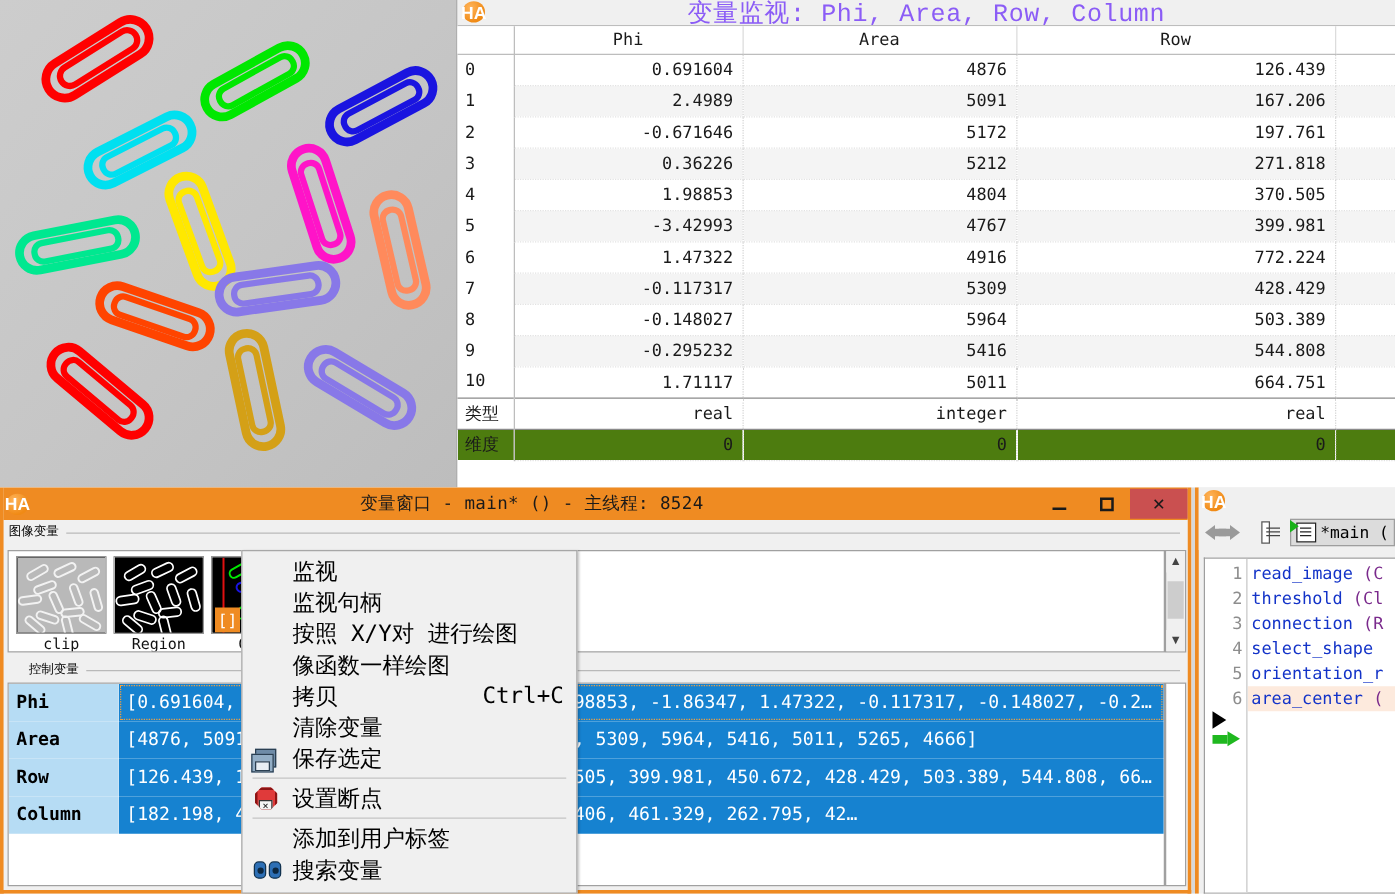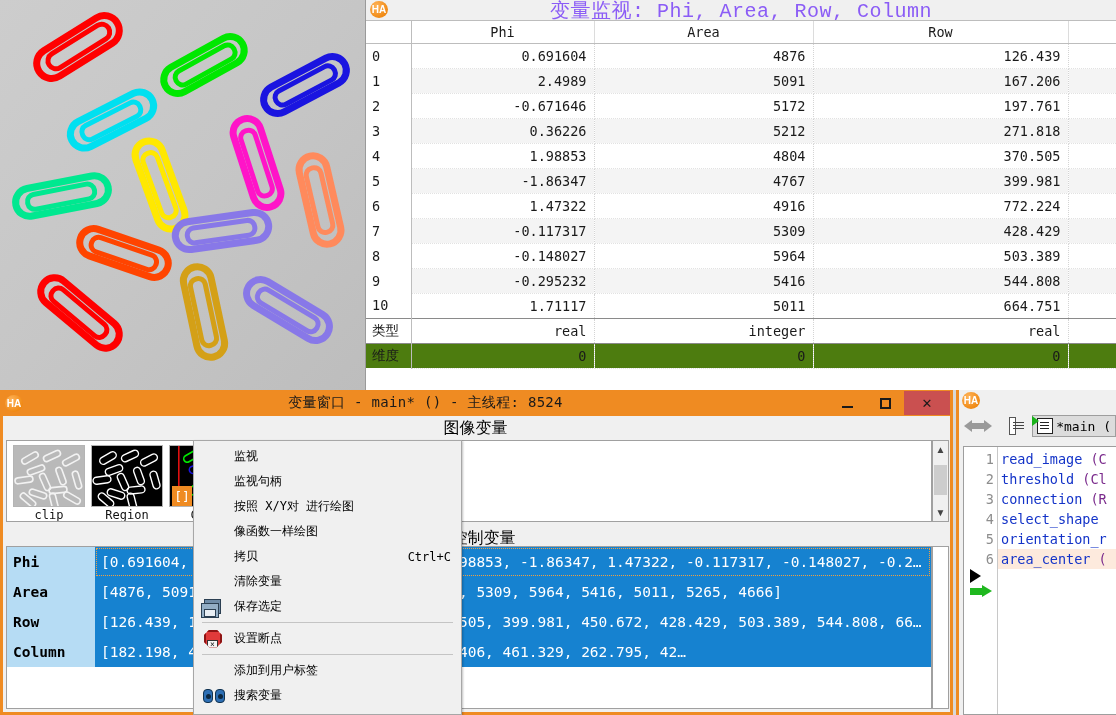--- a/index.html
+++ b/index.html
@@ -29,21 +29,21 @@
     display: flex; align-items: center; justify-content: center;
   }
   #watch-titlebar .ha-logo { position: absolute; left: 4px; top: 1px; }
   #watch-title {
     font-family: Liberation Mono, monospace;
     font-size: 20px; color: #8b5cf6; letter-spacing: .5px;
   }
   .ha-logo {
     width: 18px; height: 17px; border-radius: 50%;
     background: radial-gradient(circle at 35% 30%, #ffb45a, #f08a15 70%);
-    color: #fff; font-size: 10px; font-weight: bold;
+    color: #fff; font-size: 14px; font-weight: bold;
     display: flex; align-items: center; justify-content: center;
     font-family: "Liberation Sans", sans-serif;
   }
 
   #watch-table-wrap {
     position: absolute; left: 0; top: 20px; right: 0; bottom: 0;
     background: #ffffff; border-top: 1px solid #bdbdbd;
   }
   table.watch {
     width: 751px; border-collapse: collapse;
@@ -111,21 +111,21 @@
   .wbtn .max-sq { width: 11px; height: 11px; border: 2px solid #1a1a1a; }
 
   #var-body {
     position: absolute; left: 0; top: 26px; right: 0; bottom: 0;
     background: #f0f0f0;
   }
 
   .group-header {
     display: flex; align-items: center; gap: 6px;
     padding: 2px 6px 0 4px;
-    font-family: "DejaVu Sans Mono", monospace; font-size: 16px; color: #000; flex-direction: column;
+    font-family: "DejaVu Sans Mono", monospace; font-size: 10px; color: #000;
   }
   .group-header .rule { flex: 1; height: 0; border-top: 1px solid #b9b9b9; margin-top:3px;}
 
   
   #iconic-area {
     position: absolute; left: 3px; top: 24px; right: 18px; height: 82px;
     background: #ffffff; border: 1px solid #a0a0a0;
     display: flex; gap: 6px; padding: 4px 6px; overflow: hidden;
   }
   .thumb-cell { width: 72px; }
@@ -168,21 +168,21 @@
   #ctrl-scroll {
     position: absolute; right: 1px; top: 130px; width: 17px; bottom: 3px;
     background: #ffffff; border: 1px solid #a0a0a0;
   }
 
   
   #ctx-menu {
     position: absolute; left: 193px; top: 440px; width: 269px; height: 275px;
     background: #f0f0f0; border: 1px solid #a7a7a7;
     box-shadow: 1px 1px 2px rgba(0,0,0,.25);
-    font-family: "DejaVu Sans Mono", monospace; font-size: 12px; color: #000;
+    font-family: "DejaVu Sans Mono", monospace; font-size: 18px; color: #000;
     padding-top: 3px;
   }
   .ctx-item {
     display: flex; align-items: center; height: 25px; padding-left: 6px;
     position: relative;
   }
   .ctx-ico { width: 28px; height: 22px; flex: 0 0 28px; position: relative; }
   .ctx-label { padding-left: 6px; }
   .ctx-accel { position: absolute; right: 10px; }
   .ctx-sep { height: 1px; background: #c4c4c4; margin: 3px 8px; }
@@ -437,21 +437,21 @@
             </tr>
             <tr>
               <td class="idx">4</td>
               <td>1.98853</td>
               <td>4804</td>
               <td>370.505</td>
               <td></td>
             </tr>
             <tr class="alt">
               <td class="idx">5</td>
-              <td>-1.86347</td>
+              <td>-3.42993</td>
               <td>4767</td>
               <td>399.981</td>
               <td></td>
             </tr>
             <tr>
               <td class="idx">6</td>
               <td>1.47322</td>
               <td>4916</td>
               <td>772.224</td>
               <td></td>

